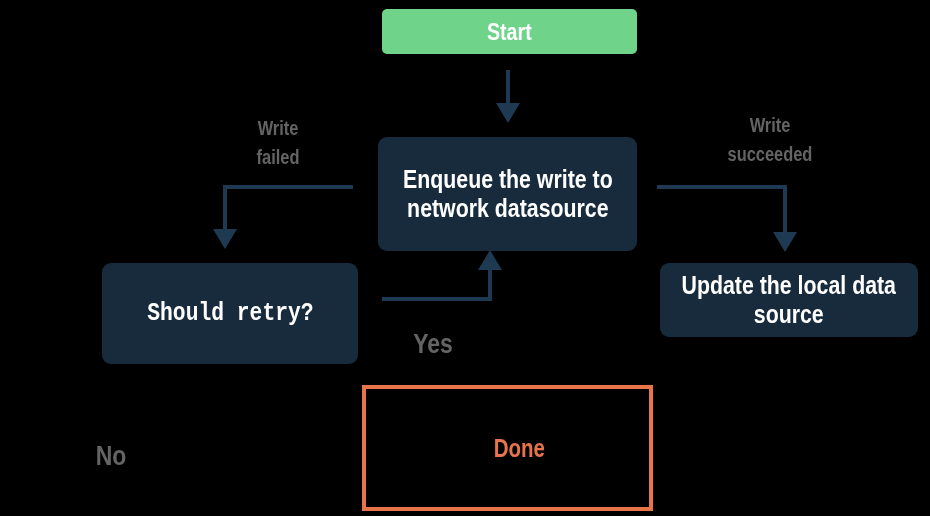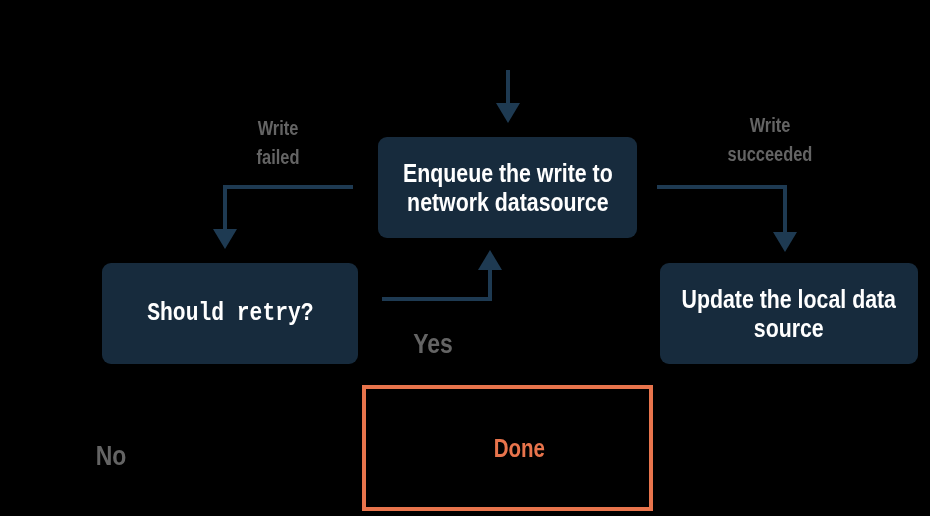--- a/index.html
+++ b/index.html
@@ -71,25 +71,28 @@
     border-left: 12px solid transparent;
     border-right: 12px solid transparent;
     border-bottom: 20px solid var(--arrow_navy, #1E3A52);
   }
 </style>
 </head>
 <body>
 
 <div class="stage">
 
+  <div class="node start-node" style="left:382px; top:9px; width:255px; height:45px;">
+    <span class="condensed">Start</span>
+  </div>
 
   <div class="v-line" style="left:506px; top:70px; width:4px; height:34px;"></div>
   <div class="arrowhead-down" style="left:496px; top:103px;"></div>
 
-  <div class="node process-node" style="left:378px; top:137px; width:259px; height:101px;">
+  <div class="node process-node" style="left:378px; top:137px; width:259px; height:114px;">
     <div>
       <span class="condensed">Enqueue the write to</span>
       <span class="condensed">network datasource</span>
     </div>
   </div>
 
   <div class="edge-label" style="left:203px; top:114px; width:150px;">
     <span class="condensed">Write</span>
     <span class="condensed">failed</span>
   </div>
@@ -104,21 +107,21 @@
   </div>
 
   <div class="h-line" style="left:657px; top:185px; width:130px; height:4px;"></div>
   <div class="v-line" style="left:783px; top:185px; width:4px; height:48px;"></div>
   <div class="arrowhead-down" style="left:773px; top:232px;"></div>
 
   <div class="node process-node" style="left:102px; top:263px; width:256px; height:101px;font-family:Liberation Mono, monospace;">
     <span class="condensed">Should retry?</span>
   </div>
 
-  <div class="node process-node" style="left:660px; top:263px; width:258px; height:101px;">
+  <div class="node process-node" style="left:660px; top:263px; width:258px; height:74px;">
     <div>
       <span class="condensed">Update the local data</span>
       <span class="condensed">source</span>
     </div>
   </div>
 
   <div class="h-line" style="left:382px; top:297px; width:110px; height:4px;"></div>
   <div class="v-line" style="left:488px; top:270px; width:4px; height:31px;"></div>
   <div class="arrowhead-up" style="left:478px; top:250px;"></div>
 

